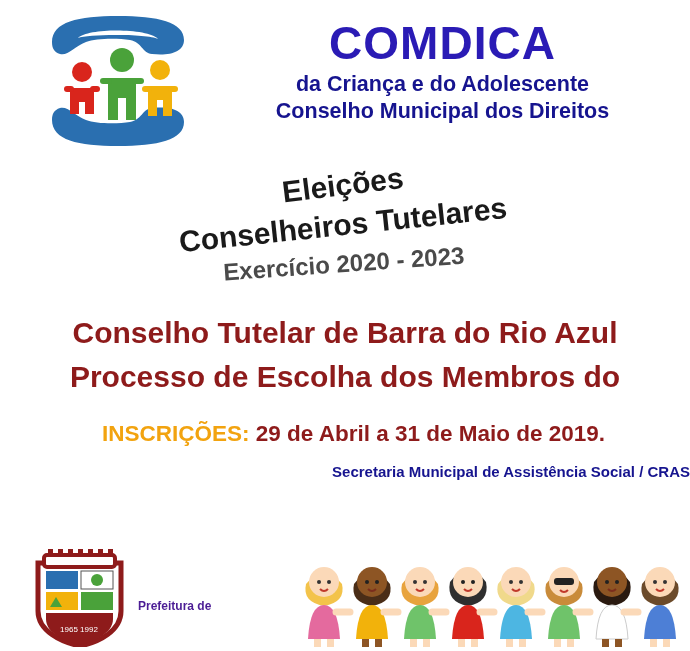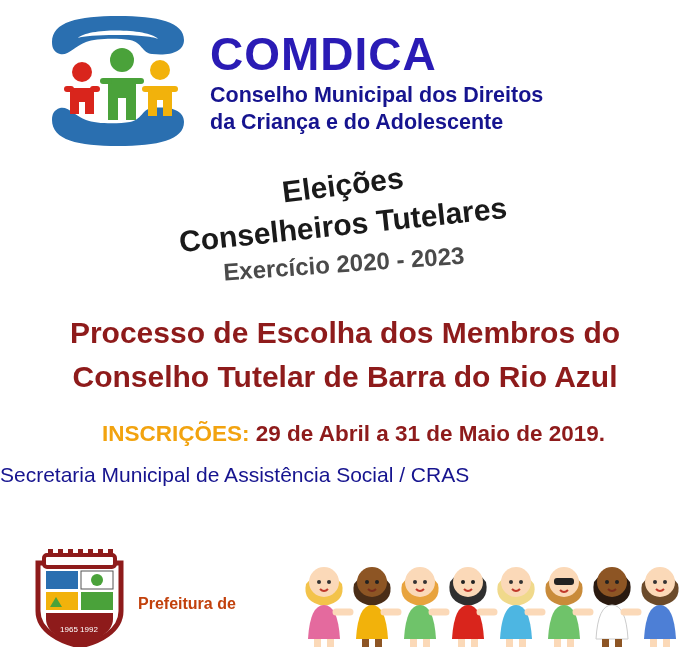--- a/index.html
+++ b/index.html
@@ -25,23 +25,23 @@
     position: absolute;
     left: 30px;
     top: 8px;
     width: 175px;
     height: 145px;
   }
 
   .brand-text {
     position: absolute;
     left: 210px;
-    top: 30px;
+    top: 19px;
     width: 465px;
-    text-align: left;
+    text-align: center;
   }
   .brand-title {
     font-size: 46px;
     font-weight: bold;
     color: #2a1bb5;
     letter-spacing: 1px;
     line-height: 1.05;
     margin: 0;
   }
   .brand-sub {
@@ -97,23 +97,23 @@
     font-weight: bold;
     line-height: 1.2;
     padding-left: 17px;
   }
   .inscricoes .label { color: #f2a30f; }
   .inscricoes .value { color: #8e1b1b; }
 
   
   .secretaria {
     margin-top: 16px;
-    text-align: left;
-    font-size: 21px;
-    font-weight: normal;
+    text-align: right;
+    font-size: 15px;
+    font-weight: bold;
     color: #16148f;
   }
 
   
   .footer {
     position: absolute;
     left: 0;
     bottom: 0;
     width: 690px;
     height: 110px;
@@ -122,23 +122,23 @@
     position: absolute;
     left: 32px;
     bottom: 4px;
     width: 95px;
     height: 100px;
   }
   .prefeitura {
     position: absolute;
     left: 138px;
     bottom: 36px;
-    font-size: 16px;
-    font-weight: bold;
-    color: #c2410c;
+    font-size: 12px;
+    font-weight: bold;
+    color: #4c1d95;
     line-height: 1.3;
   }
   .kids {
     position: absolute;
     left: 296px;
     bottom: 2px;
     width: 390px;
     height: 105px;
   }
 </style>
@@ -169,41 +169,41 @@
 
     <circle cx="130" cy="62" r="10" fill="#f2b20b"></circle>
     <path d="M118 78 h24 v30 h-9 v-16 h-6 v16 h-9 z" fill="#f2b20b"></path>
     <rect x="112" y="78" width="10" height="6" rx="3" fill="#f2b20b"></rect>
     <rect x="138" y="78" width="10" height="6" rx="3" fill="#f2b20b"></rect>
   </svg>
 
   <div class="brand-text">
     <div class="brand-title">COMDICA</div>
     <div class="brand-sub">
+      <div>da Criança e do Adolescente</div>
       <div>Conselho Municipal dos Direitos</div>
-      <div>da Criança e do Adolescente</div>
     </div>
   </div>
 </div>
 
 <div class="arch-block">
   <div class="arch-line arch1">
     <span style="transform:rotate(-7deg)">Eleições</span>
   </div>
   <div class="arch-line arch2">
     <span style="transform:rotate(-6deg)">Conselheiros Tutelares</span>
   </div>
   <div class="arch-line arch3">
     <span style="transform:rotate(-4deg)">Exercício 2020 - 2023</span>
   </div>
 </div>
 
 <div class="main-title">
+  <div>Conselho Tutelar de Barra do Rio Azul</div>
   <div>Processo de Escolha dos Membros do</div>
-  <div>Conselho Tutelar de Barra do Rio Azul</div>
 </div>
 
 <div class="inscricoes">
   <span class="label">INSCRIÇÕES:</span>
   <span class="value">29 de Abril a 31 de Maio de 2019.</span>
 </div>
 
 <div class="secretaria">Secretaria Municipal de Assistência Social  /  CRAS</div>
 
 <div class="footer">

